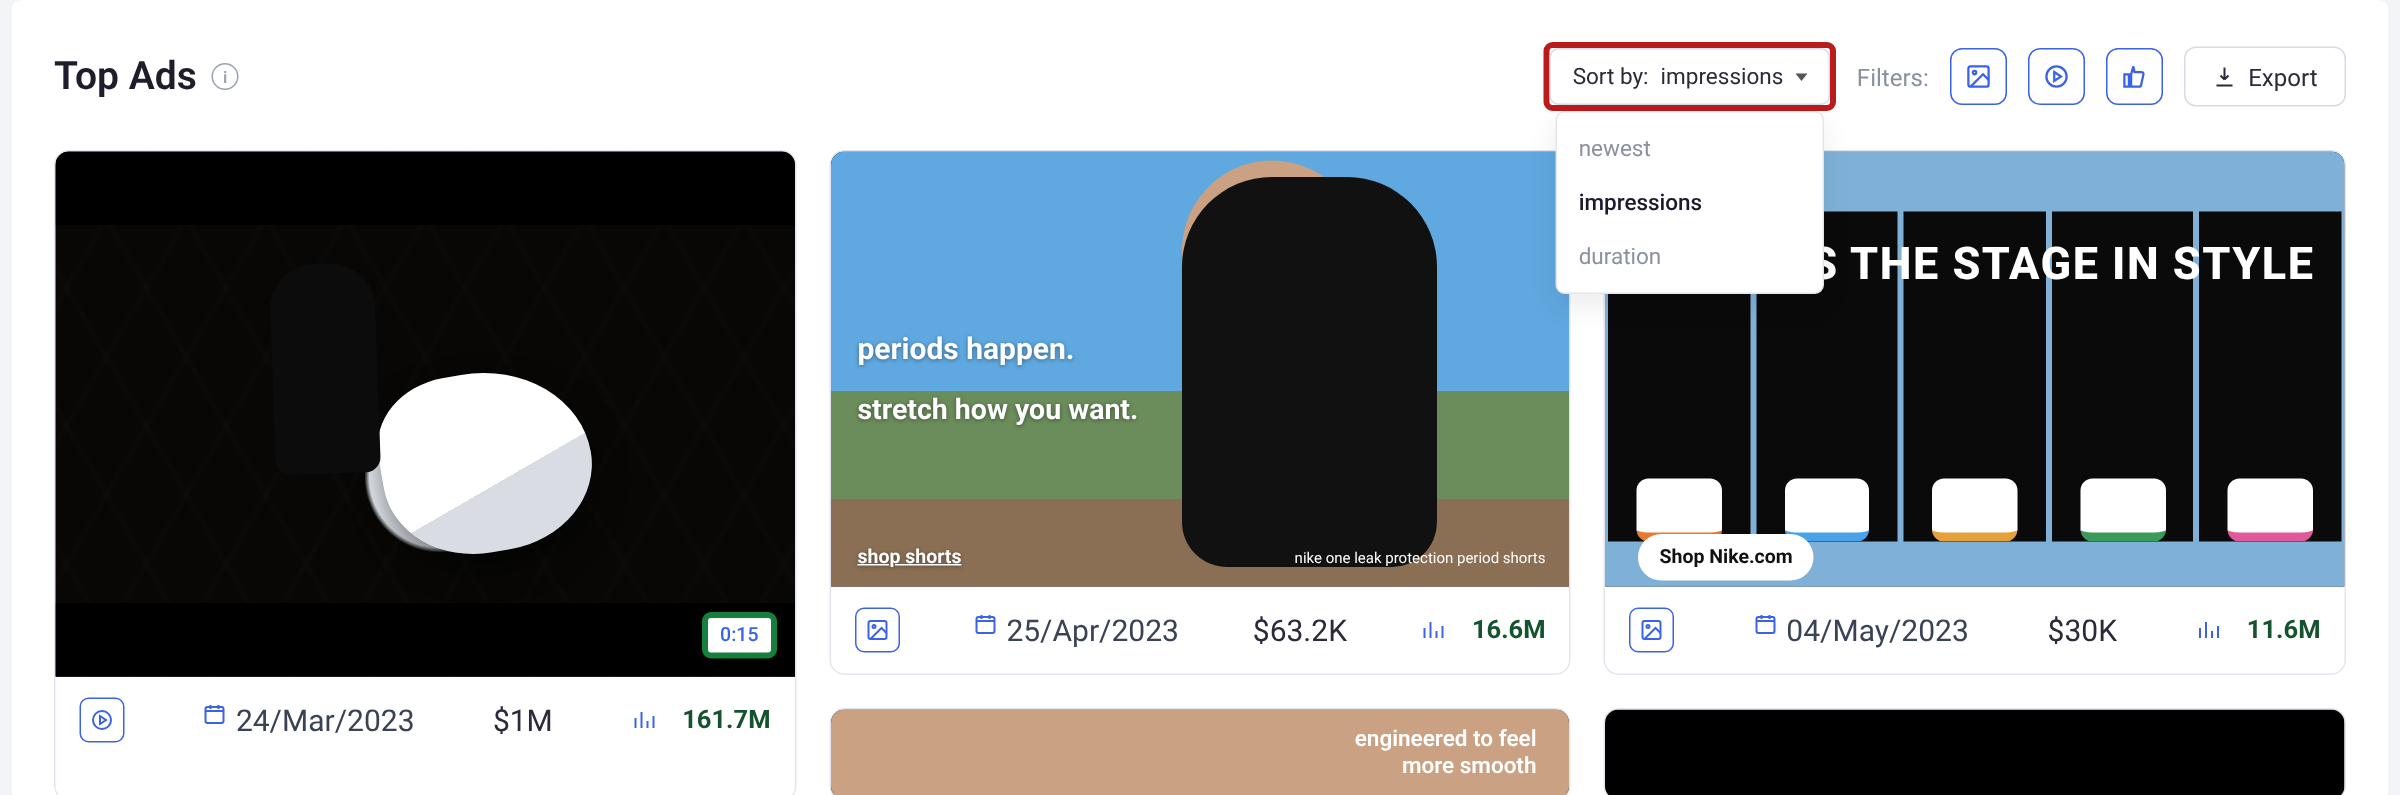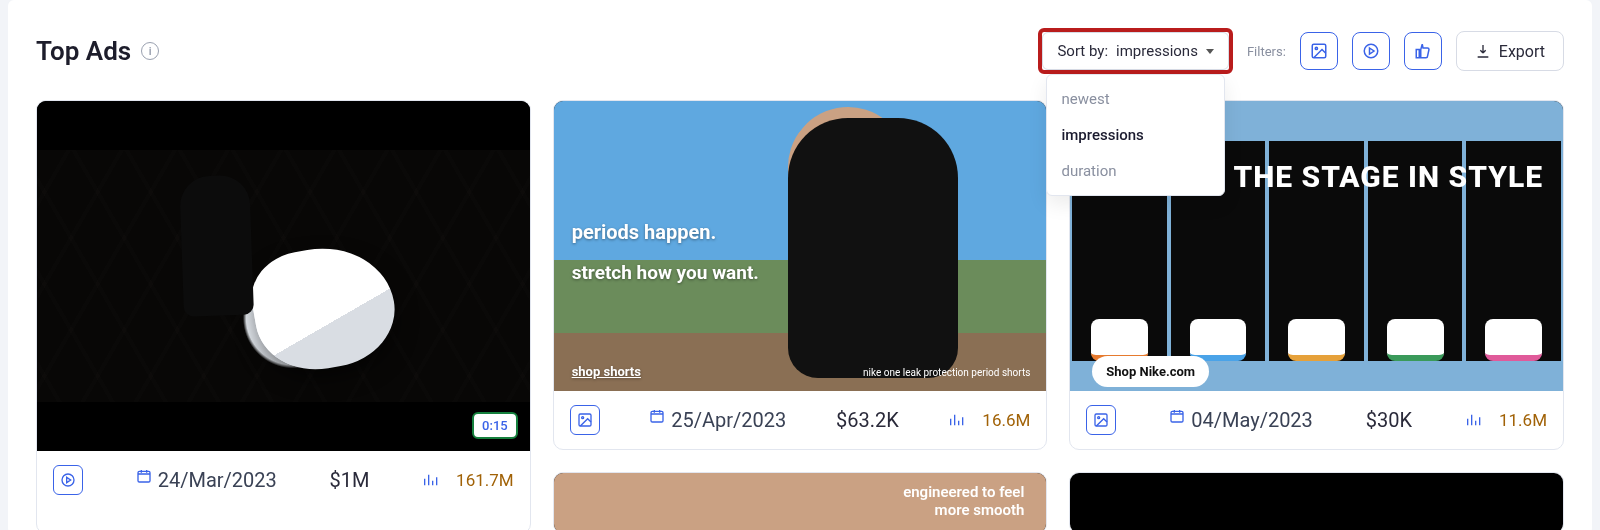--- a/index.html
+++ b/index.html
@@ -84,21 +84,21 @@
     padding:6px 0;
     z-index:20;
   }
   .sort-menu .opt {
     padding:9px 14px;
     font-size:15px;
     cursor:pointer;
   }
   .sort-menu .opt.muted { color:#8a90a0; }
   .sort-menu .opt.selected { color:#1a1a2e; font-weight:500; }
-  .filters-label { font-size:13px; color:#8a90a0; }
+  .filters-label { font-size:16px; color:#8a90a0; }
   .icon-btn {
     width:38px;height:38px;
     border:1px solid #3a63e8;
     border-radius:8px;
     background:#fff;
     display:flex;align-items:center;justify-content:center;
     cursor:pointer;
     color:#3a63e8;
   }
   .export-btn {
@@ -149,21 +149,21 @@
   .ad1-shoe {
     position:absolute;left:44%;top:42%;width:140px;height:120px;
     background:linear-gradient(160deg,#fff 0 60%,#d9dde3 60% 100%);
     border-radius:40% 60% 50% 50%;
     transform:rotate(-10deg);
     box-shadow:0 10px 20px rgba(0,0,0,0.5);
   }
   .ad1-shoe::after{content:"";position:absolute;left:-60px;top:-90px;width:70px;height:140px;background:#0c0c0c;border-radius:30px 30px 10px 10px;transform:rotate(8deg);}
   .duration-badge {
     position:absolute;right:12px;bottom:12px;
-    background:#fff;border:2px solid #15803d;border-radius:6px;
+    background:#fff;border:4px solid #15803d;border-radius:6px;
     padding:4px 8px;font-size:13px;color:#3a63e8;font-weight:500;
   }
 
   
   .ad2-bg{position:absolute;inset:0;background:linear-gradient(180deg,#5fa8e0 0 55%,#6b8c5b 55% 80%,#8a6f54 80% 100%);}
   .ad2-figure{position:absolute;right:18%;top:6%;width:170px;height:260px;background:#111;border-radius:60px 60px 30px 30px;}
   .ad2-arms{position:absolute;right:28%;top:2%;width:120px;height:120px;border:22px solid #caa183;border-bottom:none;border-right:none;border-radius:50%;transform:rotate(40deg);}
   .ad2-text{position:absolute;left:18px;color:#fff;font-weight:700;font-size:20px;line-height:1.1;text-shadow:0 1px 3px rgba(0,0,0,.4);}
   .ad2 .t1{top:120px;}
   .ad2 .t2{top:162px;font-size:19px;}
@@ -192,21 +192,21 @@
     display:flex;align-items:center;justify-content:space-between;
     padding:14px 16px;gap:10px;
   }
   .type-icn{
     width:30px;height:30px;border:1px solid #3a63e8;border-radius:6px;
     display:flex;align-items:center;justify-content:center;color:#3a63e8;
   }
   .date-wrap{display:flex;align-items:flex-start;gap:6px;font-size:20px;color:#3a4255;}
   .date-wrap svg{color:#3a63e8;}
   .spend{font-size:20px;color:#2a2a3a;}
-  .impr-wrap{display:flex;align-items:center;gap:18px;font-size:17px;color:#a16207;}
+  .impr-wrap{display:flex;align-items:center;gap:18px;font-size:17px;color:#14532d;font-weight:bold;}
   .impr-wrap svg{color:#3a63e8;}
 
   svg{display:block;}
 </style>
 </head>
 <body>
 
 <div class="page">
 
   <div class="header-row">

